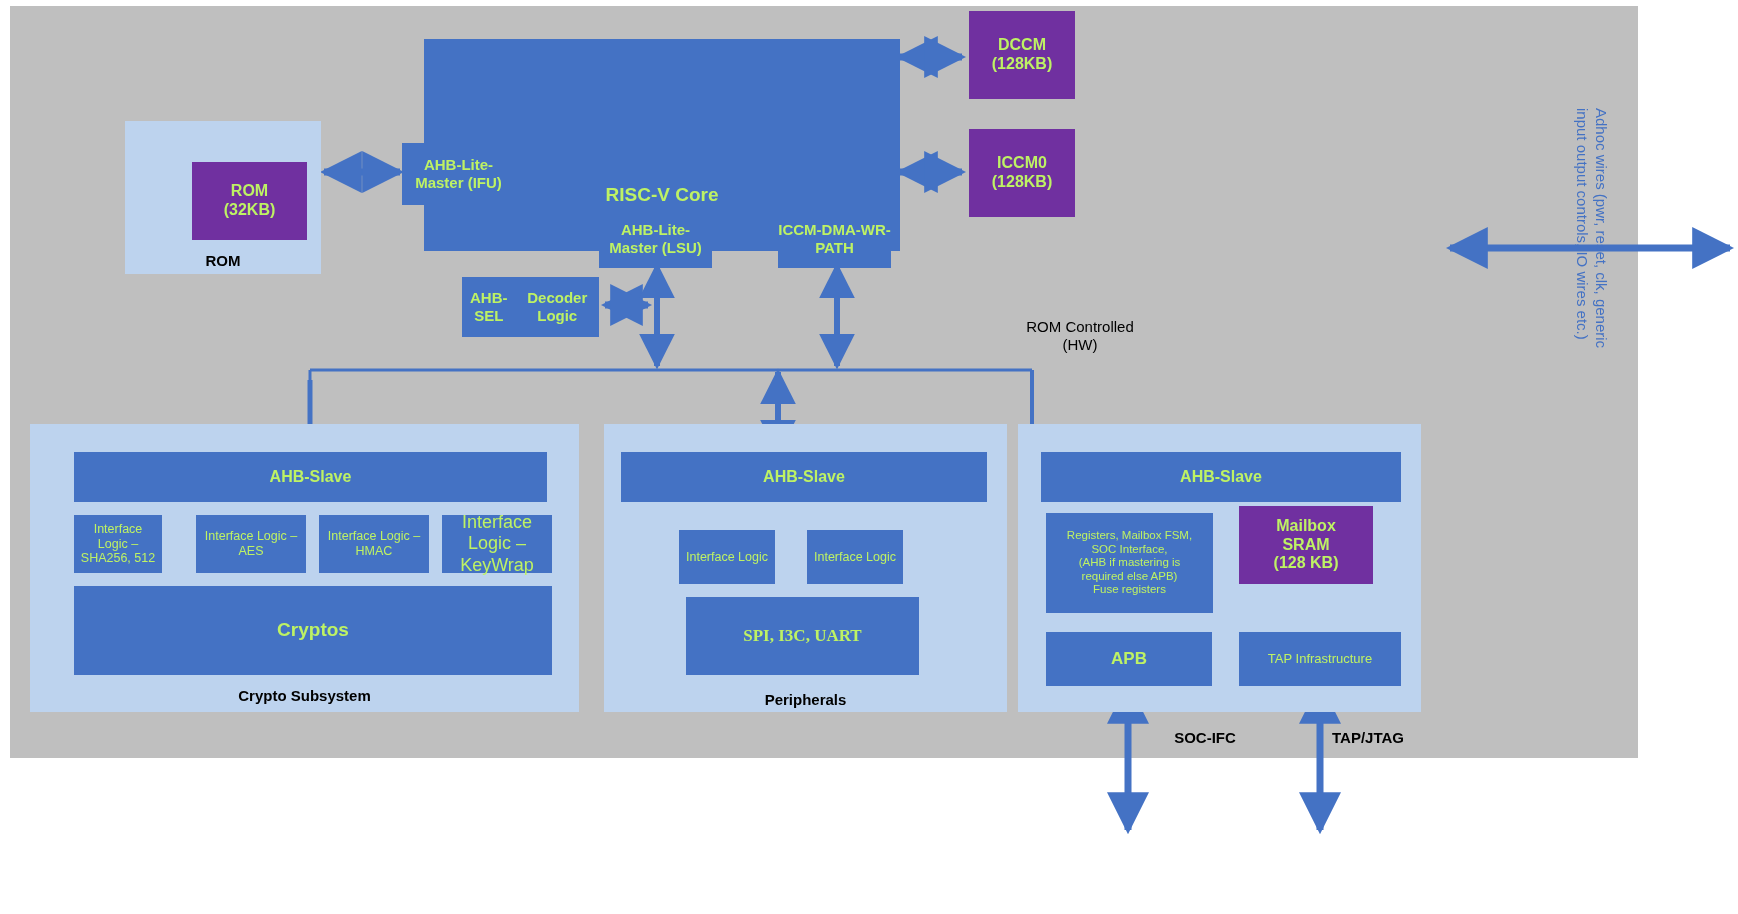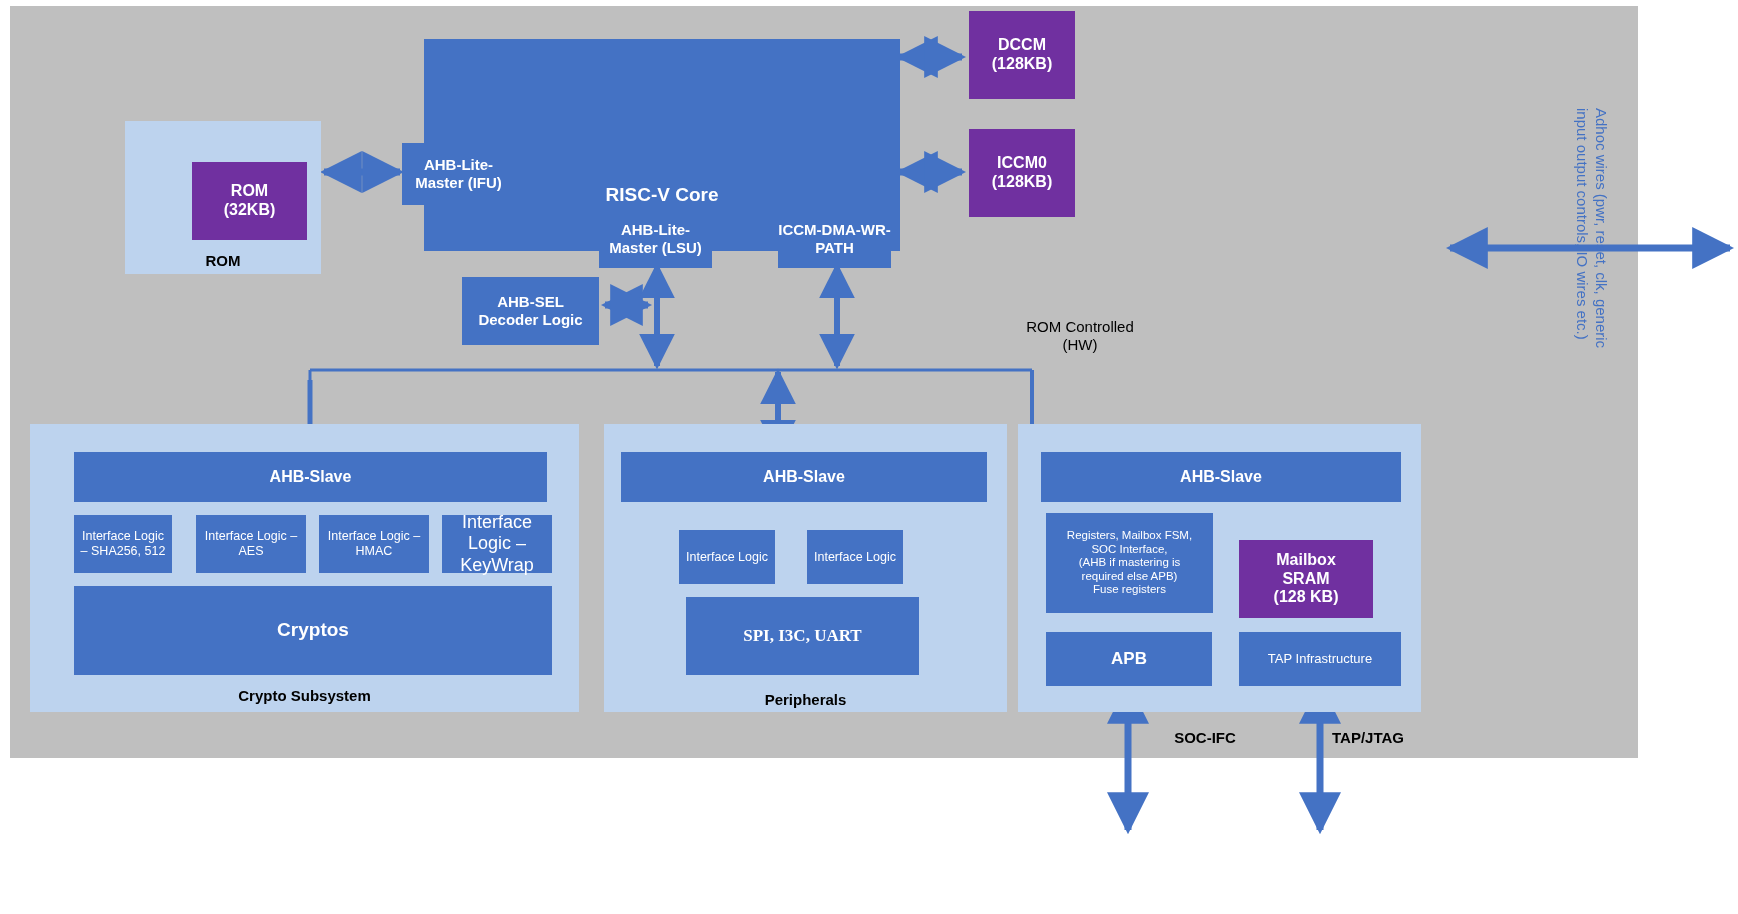--- a/index.html
+++ b/index.html
@@ -1,21 +1,21 @@
 <!DOCTYPE html>
 <html><head>
 <meta charset="utf-8">
 <style>
   html,body{margin:0;padding:0;background:#ffffff;}
   body{font-family:"Liberation Sans","DejaVu Sans",sans-serif;}
 
   #root{position:relative;width:1738px;height:914px;overflow:hidden;background:#ffffff;}
   .chip{
     position:absolute;box-sizing:border-box;
-    background:#4472c4;color:#ffffff;
+    background:#4472c4;color:#bef264;
     display:flex;align-items:center;justify-content:center;text-align:center;
     line-height:1.18;
     font-weight:bold;
   }
   .chip.thin{font-weight:normal;}
   .purple{background:#7030a0;}
   .panel{position:absolute;box-sizing:border-box;background:#bdd3ee;}
   .gray{position:absolute;box-sizing:border-box;background:#bfbfbf;}
   .plainlabel{position:absolute;box-sizing:border-box;color:#000000;display:flex;align-items:center;justify-content:center;text-align:center;line-height:1.2;}
   .arrowsvg{position:absolute;left:0;top:0;width:1738px;height:914px;overflow:visible;pointer-events:none;}
@@ -97,40 +97,40 @@
 
   <div class="panel" style="left:125px;top:121px;width:196px;height:153px;"></div>
   <div class="chip purple" style="left:192px;top:162px;width:115px;height:78px;flex-direction:column;font-size:16px;">
     <span>ROM</span>
     <span>(32KB)</span>
   </div>
   <div class="plainlabel" style="left:125px;top:250px;width:196px;height:22px;font-size:15px;font-weight:bold;">
     <span>ROM</span>
   </div>
 
-  <div class="chip" style="left:462px;top:277px;width:137px;height:68px;flex-direction:column;font-size:15px;">
+  <div class="chip" style="left:462px;top:277px;width:137px;height:60px;flex-direction:row;font-size:15px;">
     <span>AHB-SEL</span>
     <span>Decoder Logic</span>
   </div>
 
   <div class="plainlabel" style="left:960px;top:310px;width:240px;height:52px;flex-direction:column;font-size:15px;">
     <span>ROM Controlled</span>
     <span>(HW)</span>
   </div>
 
   <div class="vtext" style="left:1566px;top:108px;height:305px;width:44px;">Adhoc wires (pwr, reset, clk, generic
 input output controls, IO wires etc.)</div>
 
   <div class="panel" style="left:30px;top:424px;width:549px;height:288px;"></div>
 
   <div class="chip" style="left:74px;top:452px;width:473px;height:50px;font-size:16px;">
     <span>AHB-Slave</span>
   </div>
 
-  <div class="chip thin" style="left:74px;top:515px;width:98px;height:58px;font-size:12.5px;padding:0 4px;">
+  <div class="chip thin" style="left:74px;top:515px;width:88px;height:58px;font-size:12.5px;padding:0 4px;">
     <span>Interface Logic – SHA256, 512</span>
   </div>
   <div class="chip thin" style="left:196px;top:515px;width:110px;height:58px;font-size:12.5px;padding:0 4px;">
     <span>Interface Logic – AES</span>
   </div>
   <div class="chip thin" style="left:319px;top:515px;width:110px;height:58px;font-size:12.5px;padding:18px 4px;">
     <span>Interface Logic – HMAC</span>
   </div>
   <div class="chip thin" style="left:442px;top:515px;width:110px;height:58px;font-size:18px;padding:8px 4px;">
     <span>Interface Logic – KeyWrap</span>
@@ -172,21 +172,21 @@
   </div>
 
   <div class="chip thin" style="left:1046px;top:513px;width:167px;height:100px;font-size:11.5px;white-space:pre-line;padding:0 3px;">
     <span>Registers, Mailbox FSM,
 SOC Interface,
 (AHB if mastering is
 required else APB)
 Fuse registers</span>
   </div>
 
-  <div class="chip purple" style="left:1239px;top:540px;width:134px;height:78px;flex-direction:column;font-size:16px;">
+  <div class="chip purple" style="left:1239px;top:506px;width:134px;height:78px;flex-direction:column;font-size:16px;">
     <span>Mailbox</span>
     <span>SRAM</span>
     <span>(128 KB)</span>
   </div>
 
   <div class="chip" style="left:1046px;top:632px;width:166px;height:54px;font-size:17px;">
     <span>APB</span>
   </div>
 
   <div class="chip thin" style="left:1239px;top:632px;width:162px;height:54px;font-size:13px;">

